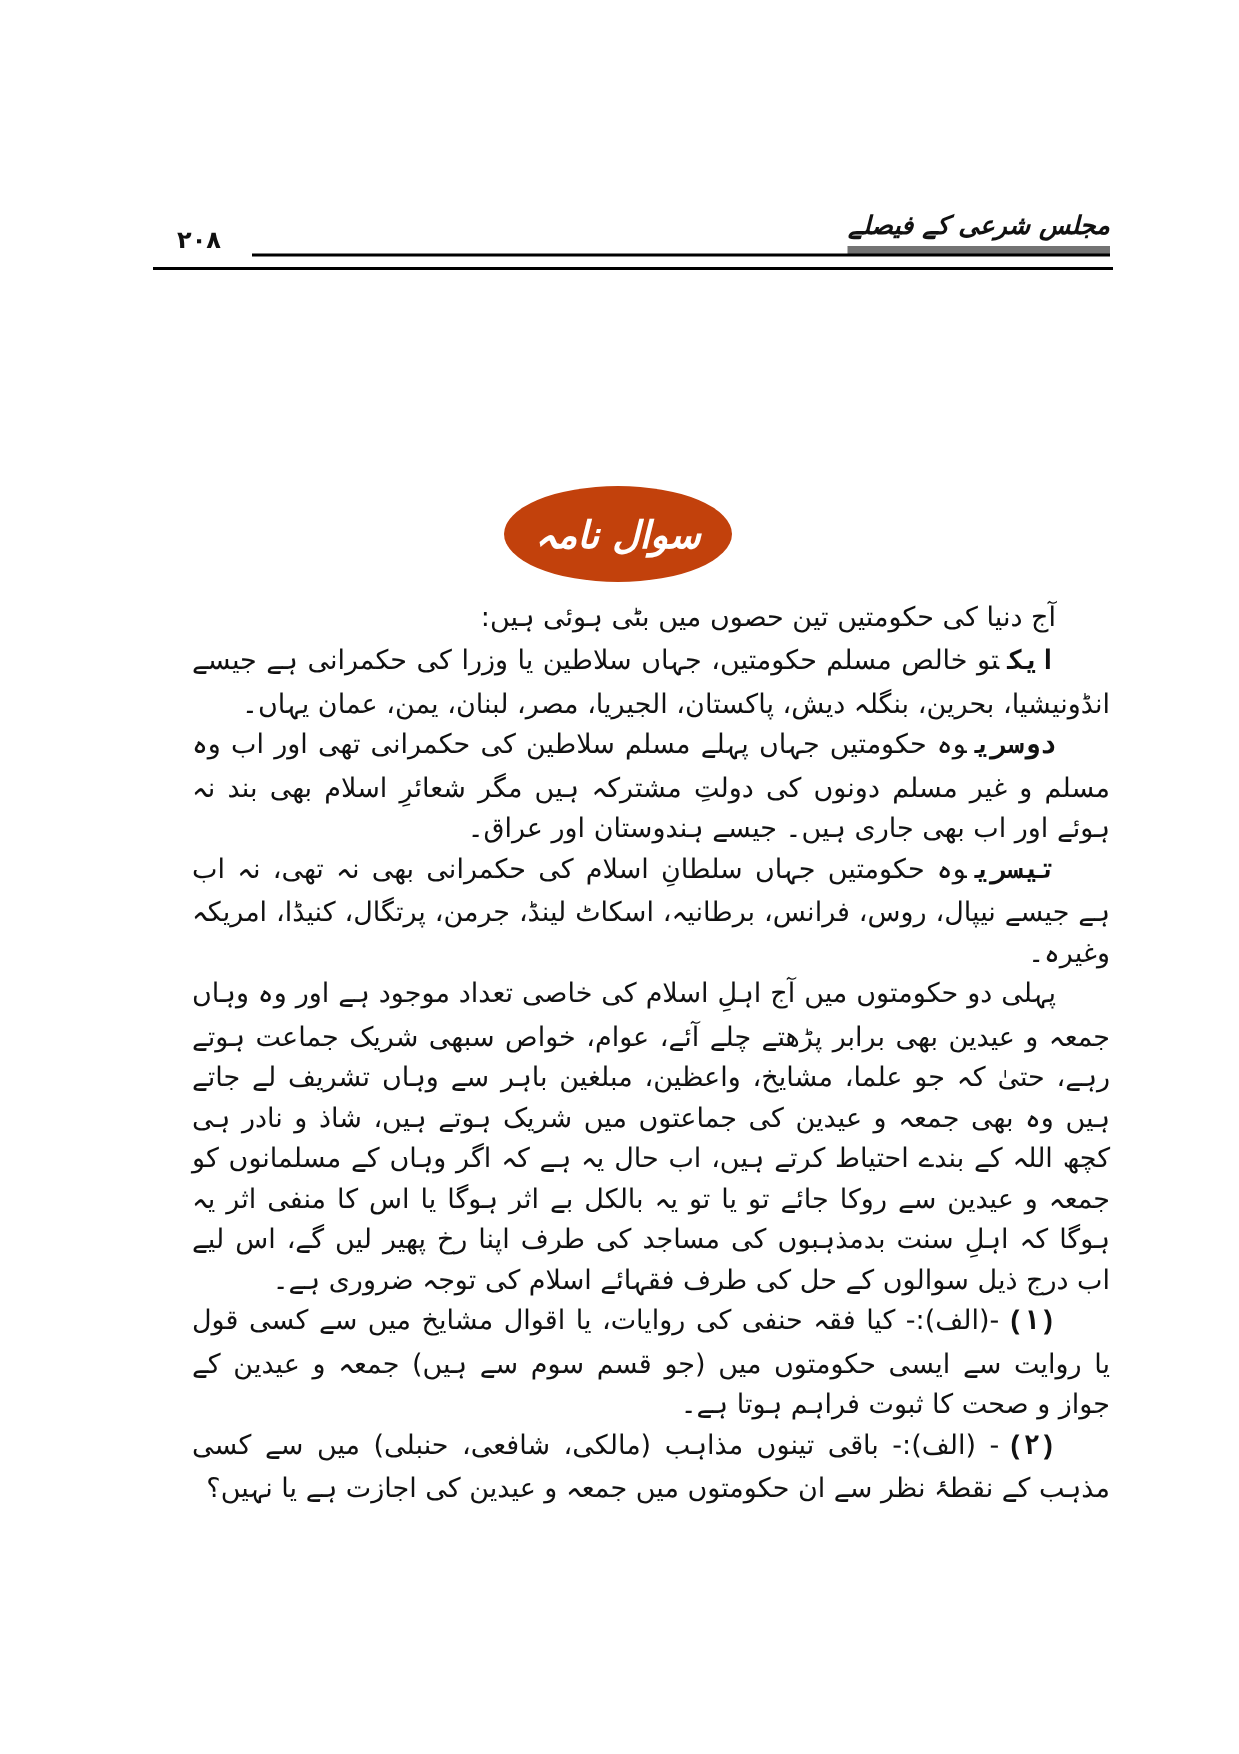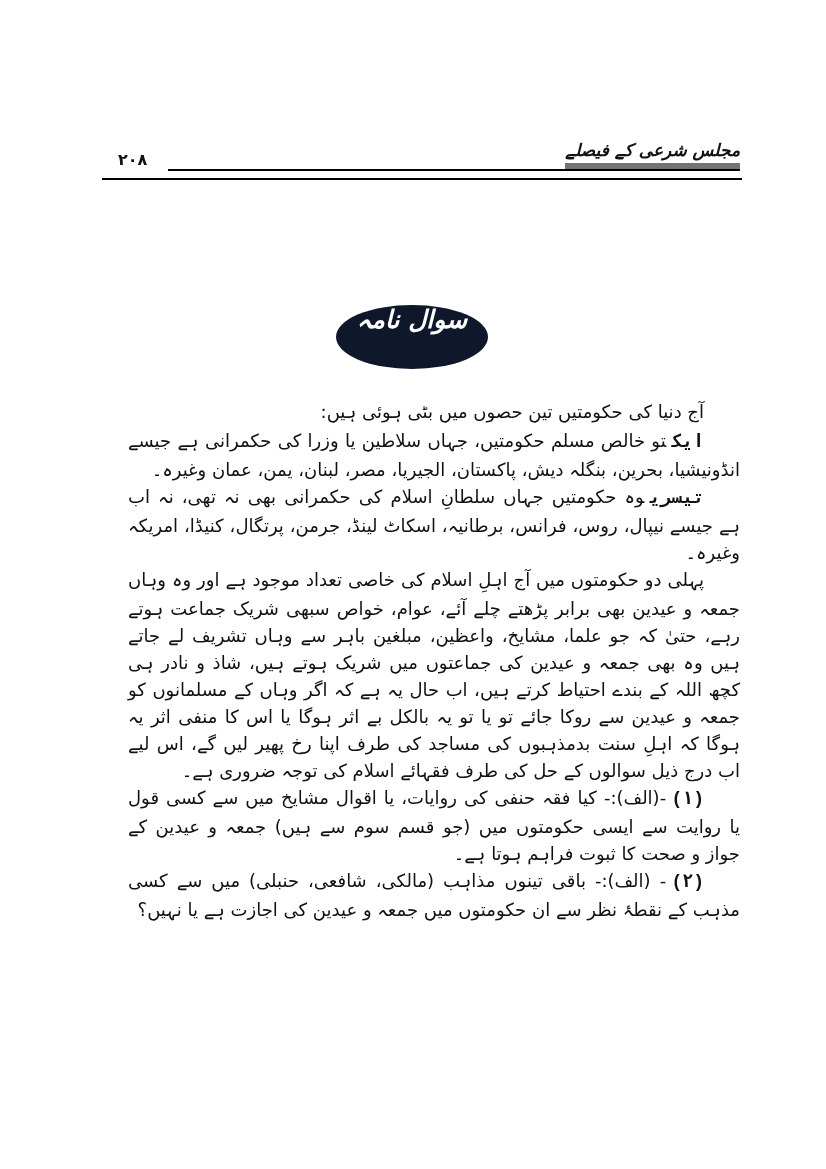--- a/index.html
+++ b/index.html
@@ -61,27 +61,28 @@
     left: 88px;
     text-align: center;
     font-size: 40px;
     line-height: 1.4;
     font-weight: 700;
     direction: rtl;
   }
   
   .badge {
     position: absolute;
-    top: 305px;
+    top: 324px;
     right: 338px;
     width: 152px;
     height: 64px;
-    background: #0f172a;
+    background: #c2410c;
     border-radius: 50%;
     display: flex;
+    align-items: center;
     justify-content: center;
   }
   .badge-label {
     color: #ffffff;
     font-size: 25px;
     font-weight: 700;
     font-style: italic;
     direction: rtl;
     white-space: nowrap;
   }
@@ -119,21 +120,24 @@
 
   <div class="badge">
     <span class="badge-label">سوال نامہ</span>
   </div>
 
   <section class="body-text">
     <p>
       <b class="lead"></b><span>آج دنیا کی حکومتیں تین حصوں میں بٹی ہوئی ہیں:</span>
     </p>
     <p>
-      <b class="lead">ایک</b><span>تو خالص مسلم حکومتیں، جہاں سلاطین یا وزرا کی حکمرانی ہے جیسے انڈونیشیا، بحرین، بنگلہ دیش، پاکستان، الجیریا، مصر، لبنان، یمن، عمان وغیرہ۔</span>
+      <b class="lead">ایک</b><span>تو خالص مسلم حکومتیں، جہاں سلاطین یا وزرا کی حکمرانی ہے جیسے انڈونیشیا، بحرین، بنگلہ دیش، پاکستان، الجیریا، مصر، لبنان، یمن، عمان یہاں۔</span>
+    </p>
+    <p>
+      <b class="lead">دوسری</b><span>وہ حکومتیں جہاں پہلے مسلم سلاطین کی حکمرانی تھی اور اب وہ مسلم و غیر مسلم دونوں کی دولتِ مشترکہ ہیں مگر شعائرِ اسلام بھی بند نہ ہوئے اور اب بھی جاری ہیں۔ جیسے ہندوستان اور عراق۔</span>
     </p>
     <p>
       <b class="lead">تیسری</b><span>وہ حکومتیں جہاں سلطانِ اسلام کی حکمرانی بھی نہ تھی، نہ اب ہے جیسے نیپال، روس، فرانس، برطانیہ، اسکاٹ لینڈ، جرمن، پرتگال، کنیڈا، امریکہ وغیرہ۔</span>
     </p>
     <p>
       <b class="lead"></b><span>پہلی دو حکومتوں میں آج اہلِ اسلام کی خاصی تعداد موجود ہے اور وہ وہاں جمعہ و عیدین بھی برابر پڑھتے چلے آئے، عوام، خواص سبھی شریک جماعت ہوتے رہے، حتیٰ کہ جو علما، مشایخ، واعظین، مبلغین باہر سے وہاں تشریف لے جاتے ہیں وہ بھی جمعہ و عیدین کی جماعتوں میں شریک ہوتے ہیں، شاذ و نادر ہی کچھ اللہ کے بندے احتیاط کرتے ہیں، اب حال یہ ہے کہ اگر وہاں کے مسلمانوں کو جمعہ و عیدین سے روکا جائے تو یا تو یہ بالکل بے اثر ہوگا یا اس کا منفی اثر یہ ہوگا کہ اہلِ سنت بدمذہبوں کی مساجد کی طرف اپنا رخ پھیر لیں گے، اس لیے اب درج ذیل سوالوں کے حل کی طرف فقہائے اسلام کی توجہ ضروری ہے۔</span>
     </p>
     <p>
       <b class="lead">(۱)</b><span>-(الف):- کیا فقہ حنفی کی روایات، یا اقوال مشایخ میں سے کسی قول یا روایت سے ایسی حکومتوں میں (جو قسم سوم سے ہیں) جمعہ و عیدین کے جواز و صحت کا ثبوت فراہم ہوتا ہے۔</span>
     </p>

